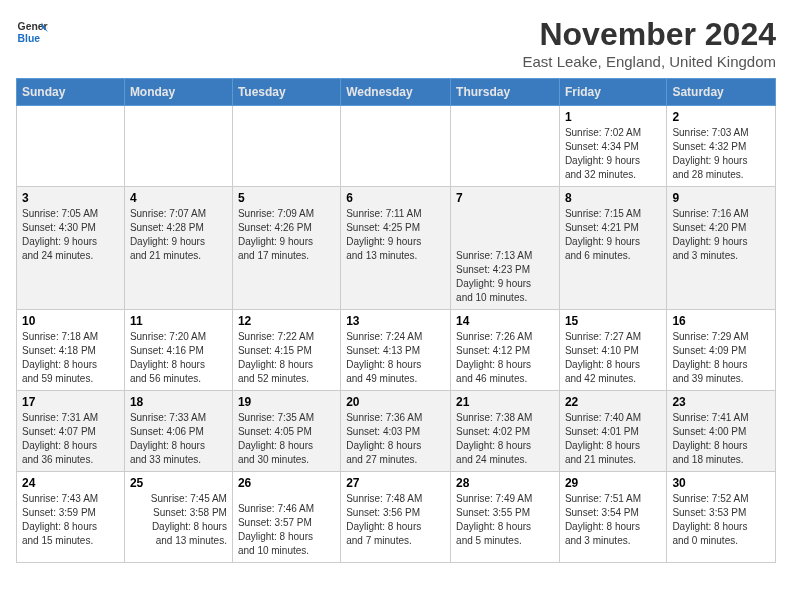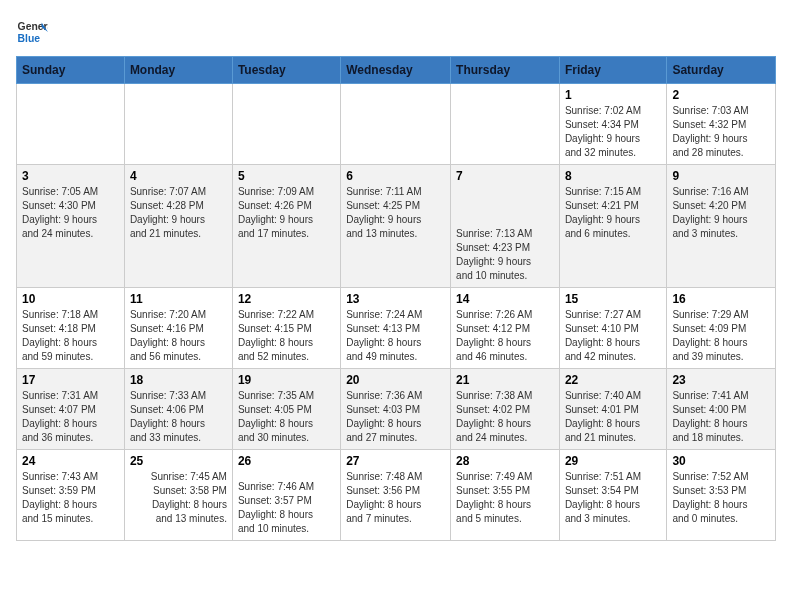--- a/index.html
+++ b/index.html
@@ -37,21 +37,21 @@
       font-size: 15px;
       color: #555;
     }
     table {
       width: 100%;
       border-collapse: collapse;
       font-size: 11px;
     }
     thead th {
       background-color: #3a7abf;
-      color: #0f172a;
+      color: #e5e5e5;
       text-align: left;
       padding: 6px 5px;
       font-size: 12px;
       font-weight: bold;
       border: 1px solid #5a9ad4;
     }
     tbody td {
       border: 1px solid #ccc;
       vertical-align: top;
       padding: 4px 5px;
@@ -79,20 +79,24 @@
 </head>
 <body>
 
 <div class="header-section">
   <div class="logo">
     <svg class="logo-icon" viewBox="0 0 40 40">
       <text x="2" y="18" font-size="13" font-weight="bold" fill="#333">General</text>
       <text x="2" y="32" font-size="13" font-weight="bold" fill="#1a6fc4">Blue</text>
       <polygon points="32,8 40,20 32,14" fill="#1a6fc4"></polygon>
     </svg>
+  </div>
+  <div class="title-section">
+    <div class="month-title">November 2024</div>
+    <div class="location-title">East Leake, England, United Kingdom</div>
   </div>
 </div>
 
 <table>
   <thead>
     <tr>
     <th>Sunday</th>
         <th>Monday</th>
         <th>Tuesday</th>
         <th>Wednesday</th>

